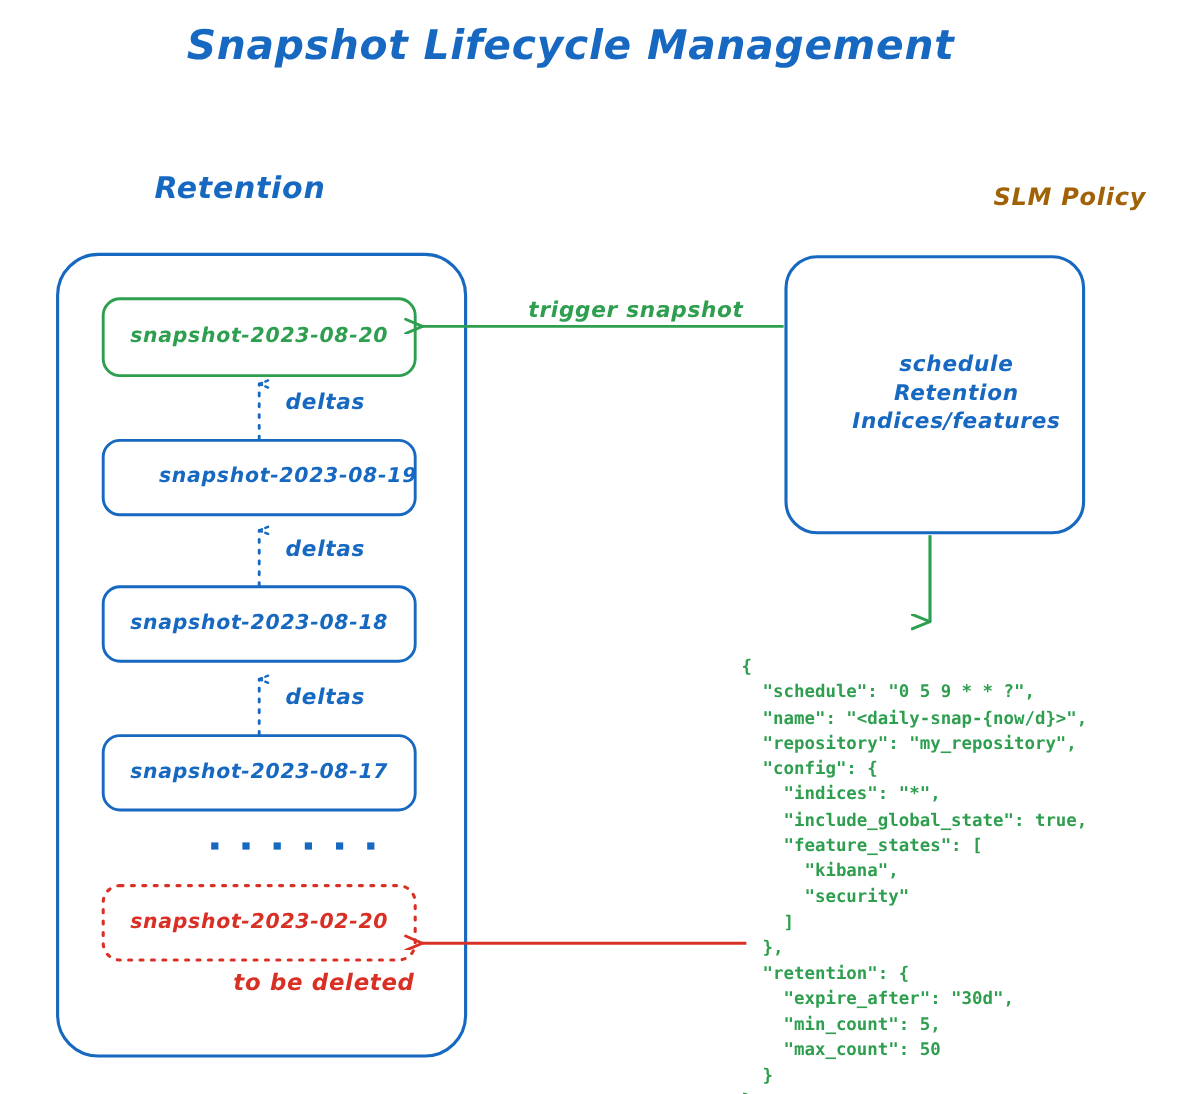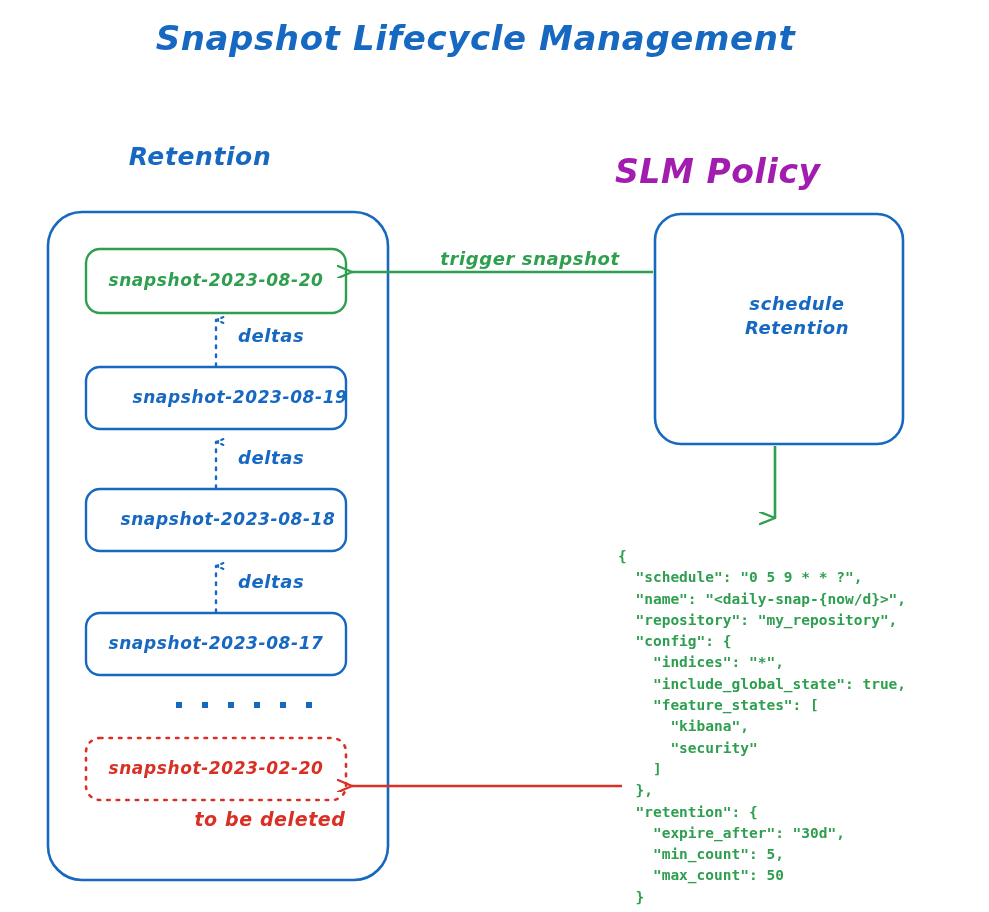--- a/index.html
+++ b/index.html
@@ -50,23 +50,23 @@
   #repo-label {
     left: 0; top: 142px;
     width: 400px;
     text-align: center;
     font-size: 25px;
     color: #1668c1;
   }
   #slm-label {
     left: 615px; top: 152px;
     width: 340px;
-    text-align: left;
-    font-size: 33px;
-    color: #a21caf;
+    text-align: right;
+    font-size: 20px;
+    color: #a16207;
   }
   .snapname {
     width: 260px;
     text-align: center;
     font-size: 17px;
   }
   .blue  { color: #1668c1; }
   .green { color: #2e9e4f; }
   .red   { color: #d93025; }
   #policy-text {
@@ -154,34 +154,35 @@
   <div class="t hand" id="title">Snapshot Lifecycle Management</div>
 
   <div class="t hand" id="repo-label">Retention</div>
 
   <div class="t hand" id="slm-label">SLM Policy</div>
 
   <div class="t hand snapname green" style="left:86px; top:270px;">snapshot-2023-08-20</div>
 
   <div class="t hand snapname blue" style="left:86px; top:387px;padding-left:24px;">snapshot-2023-08-19</div>
 
-  <div class="t hand snapname blue" style="left:86px; top:509px;padding-left:12px;">snapshot-2023-08-18</div>
+  <div class="t hand snapname blue" style="left:86px; top:509px;">snapshot-2023-08-18</div>
 
   <div class="t hand snapname blue" style="left:86px; top:633px;">snapshot-2023-08-17</div>
 
   <div class="t hand snapname red" style="left:86px; top:758px;">snapshot-2023-02-20</div>
 
   <div class="t hand deltas-label" style="left:238px; top:325px;">deltas</div>
   <div class="t hand deltas-label" style="left:238px; top:447px;">deltas</div>
   <div class="t hand deltas-label" style="left:238px; top:571px;">deltas</div>
 
   <div class="t hand" id="tobedeleted">to be deleted</div>
 
   <div class="t hand" id="trigger-label">trigger snapshot</div>
 
   <div class="t hand" id="policy-text">
     <div>schedule</div>
     <div>Retention</div>
+    <div>Indices/features</div>
   </div>
 
   <div class="t mono" id="json-block"><div class="mono">{</div><div class="mono">  "schedule": "0 5 9 * * ?",</div><div class="mono">  "name": "&lt;daily-snap-{now/d}&gt;",</div><div class="mono">  "repository": "my_repository",</div><div class="mono">  "config": {</div><div class="mono">    "indices": "*",</div><div class="mono">    "include_global_state": true,</div><div class="mono">    "feature_states": [</div><div class="mono">      "kibana",</div><div class="mono">      "security"</div><div class="mono">    ]</div><div class="mono">  },</div><div class="mono">  "retention": {</div><div class="mono">    "expire_after": "30d",</div><div class="mono">    "min_count": 5,</div><div class="mono">    "max_count": 50</div><div class="mono">  }</div><div class="mono">}</div></div>
 
 </div>
 
 </body></html>

